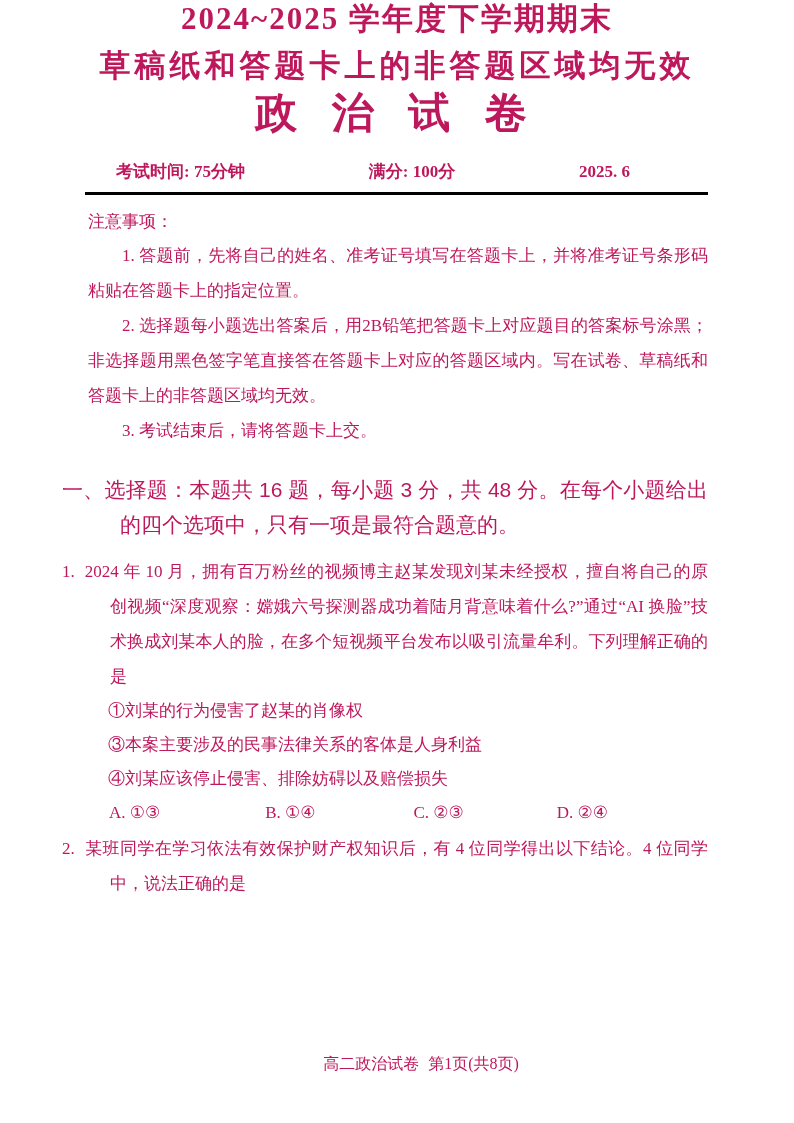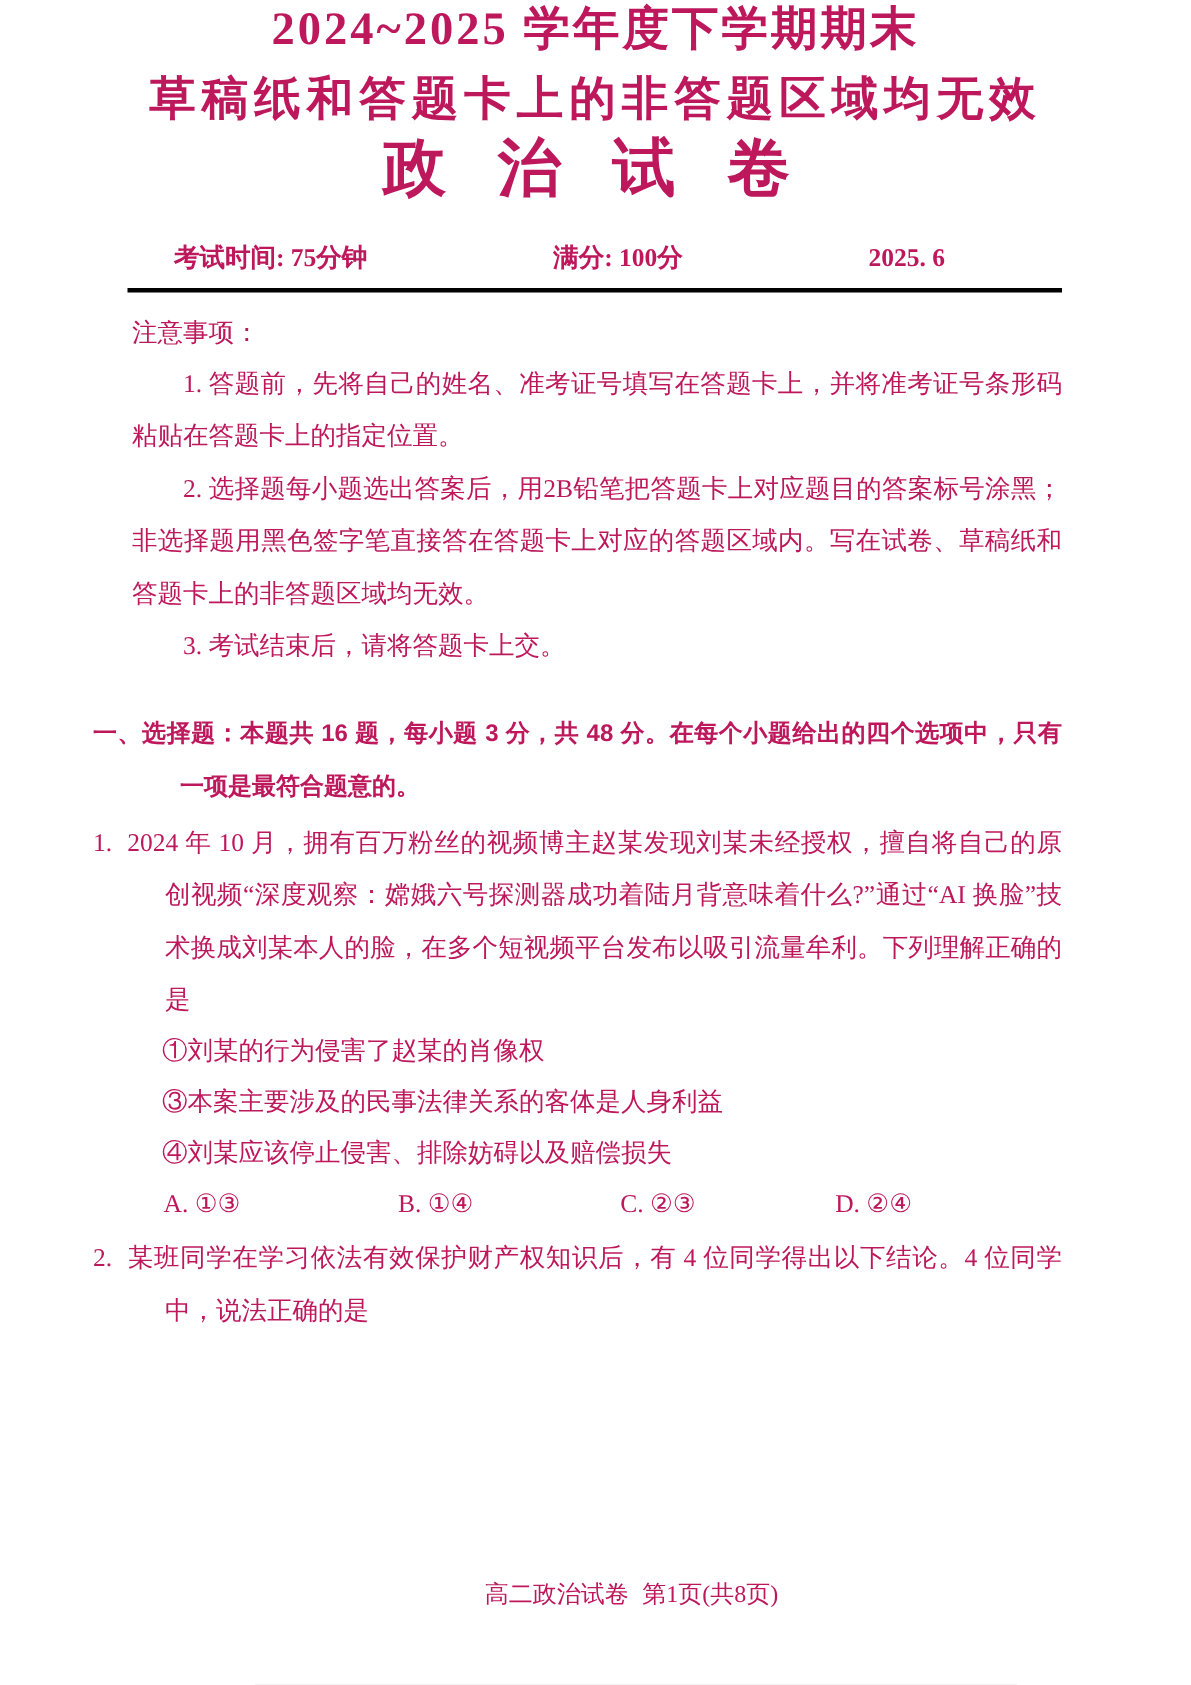--- a/index.html
+++ b/index.html
@@ -72,25 +72,25 @@
   .notice-para {
     margin: 0;
     font-size: 17px;
     line-height: 35px;
     text-align: justify;
     text-indent: 2em;
   }
   .notice-block { margin-top: 4px; }
   
   .section-heading {
-    margin: 24px 0 2px -26px;
+    margin: 24px 0 12px -26px;
     padding-left: 58px;
     text-indent: -58px;
-    font-size: 16px;
-    font-weight: bold;
+    font-size: 21px;
+    font-weight: normal;
     line-height: 35px;
     text-align: justify;
     font-family: "Liberation Sans", "DejaVu Sans", sans-serif;
   }
   
   .question {
     margin: 1px 0 0 -26px;
     padding-left: 48px;
     text-indent: -48px;
     font-size: 17px;

